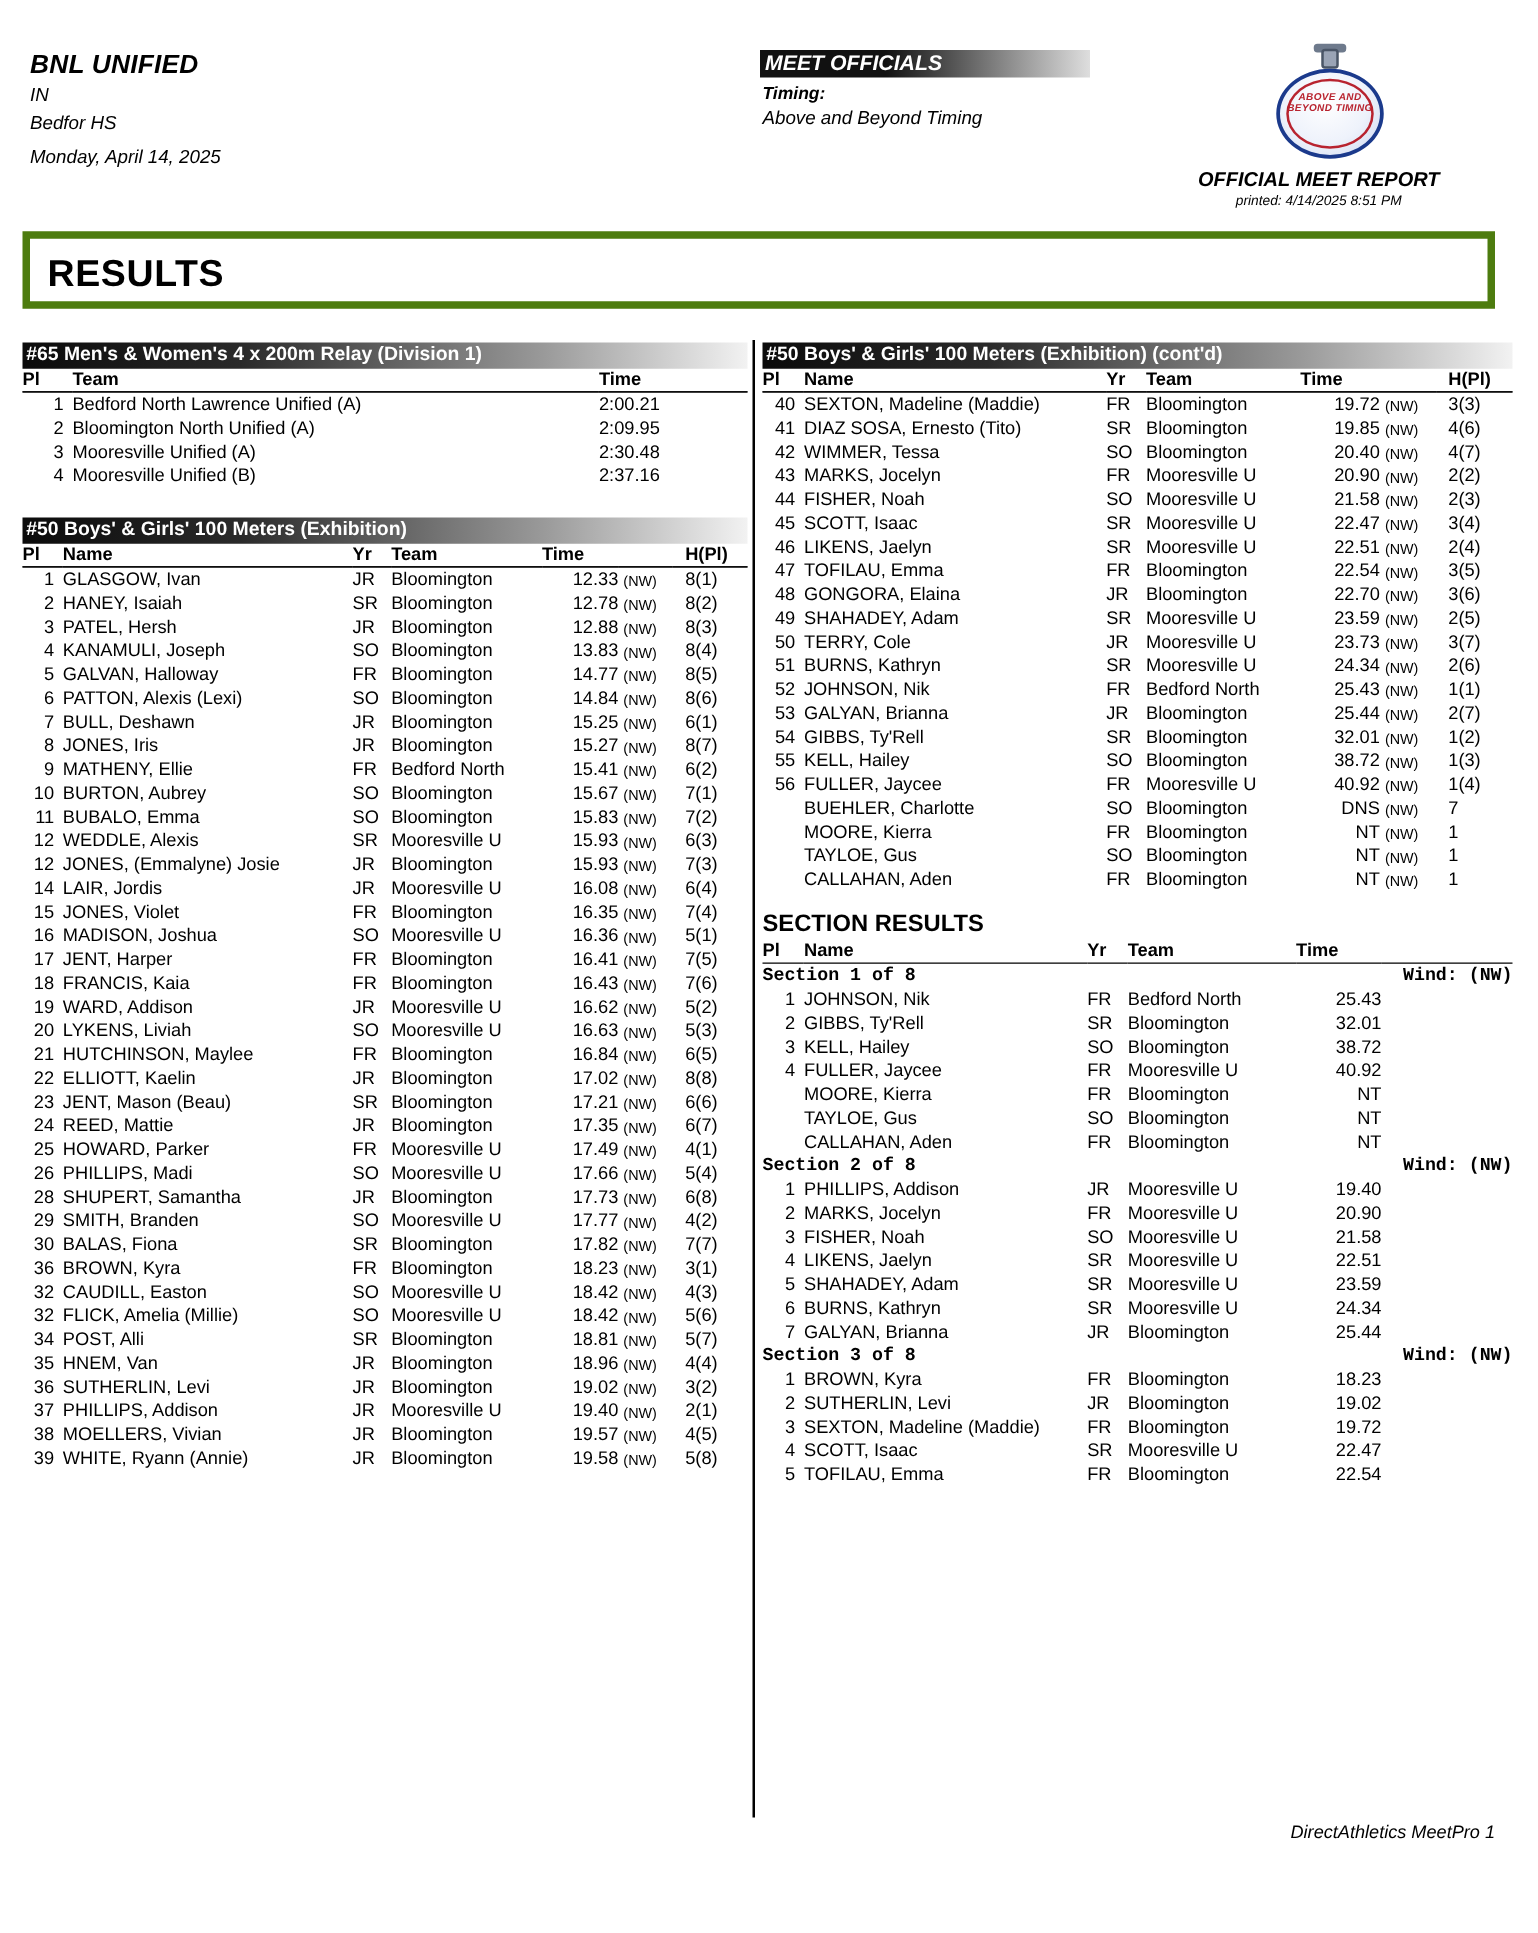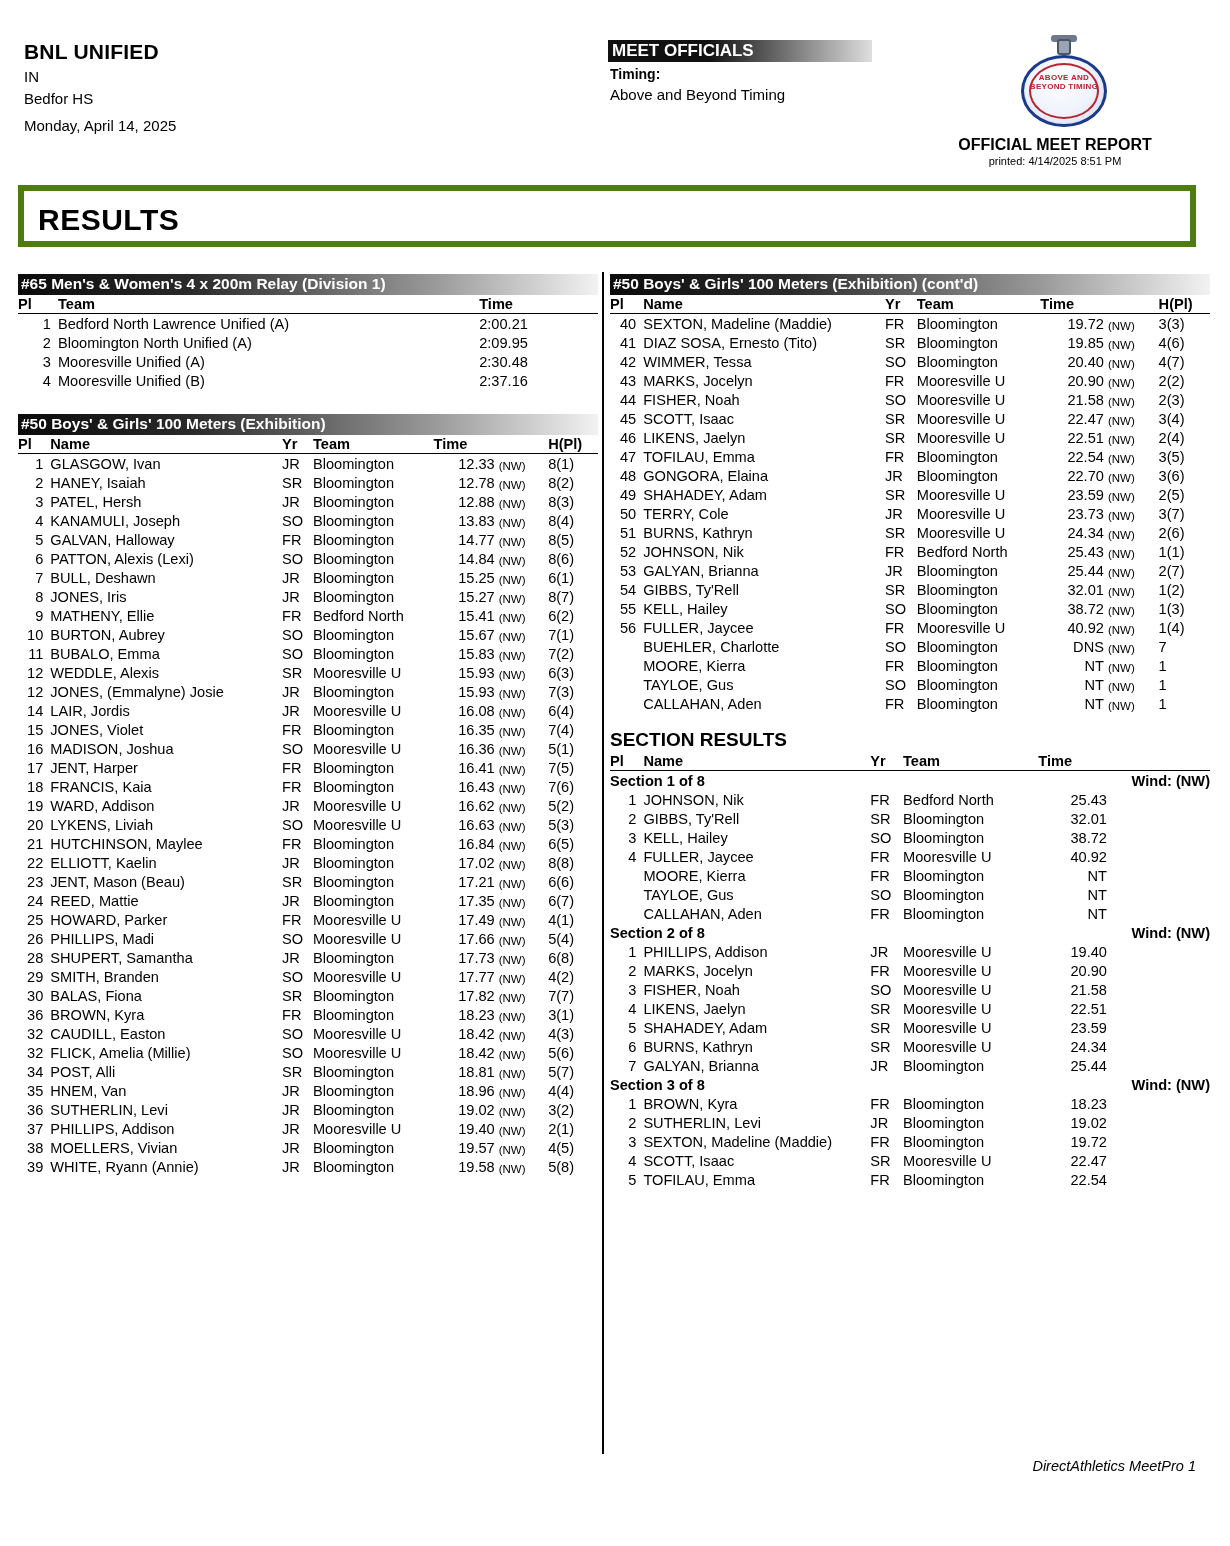--- a/index.html
+++ b/index.html
@@ -21,20 +21,21 @@
     width: 1230px;
     height: 1546px;
   }
 
   
   .hdr {
     position: absolute;
     left: 0; top: 0;
     width: 1230px;
     height: 170px;
+    font-style: italic;
   }
   .meet-title {
     position: absolute;
     left: 24px; top: 40px;
     font-size: 21px;
     font-weight: bold;
     letter-spacing: 0.2px;
   }
   .meet-state {
     position: absolute;
@@ -251,20 +252,21 @@
   }
   .s-pl { width: 30px; text-align: right; padding-right: 7px !important; }
   .s-name { width: 238px; }
   .s-yr { width: 36px; }
   .s-team { width: 148px; }
   .s-time { width: 78px; text-align: right; }
   .s-wind { width: 110px; text-align: right; font-weight: bold; }
   .sec-head td {
     font-weight: bold;
     padding-top: 3px;
+    font-family: Liberation Mono, monospace;
   }
 
   .footer {
     position: absolute;
     left: 610px; top: 1458px;
     width: 586px;
     text-align: right;
     font-style: italic;
     font-size: 14.5px;
   }

